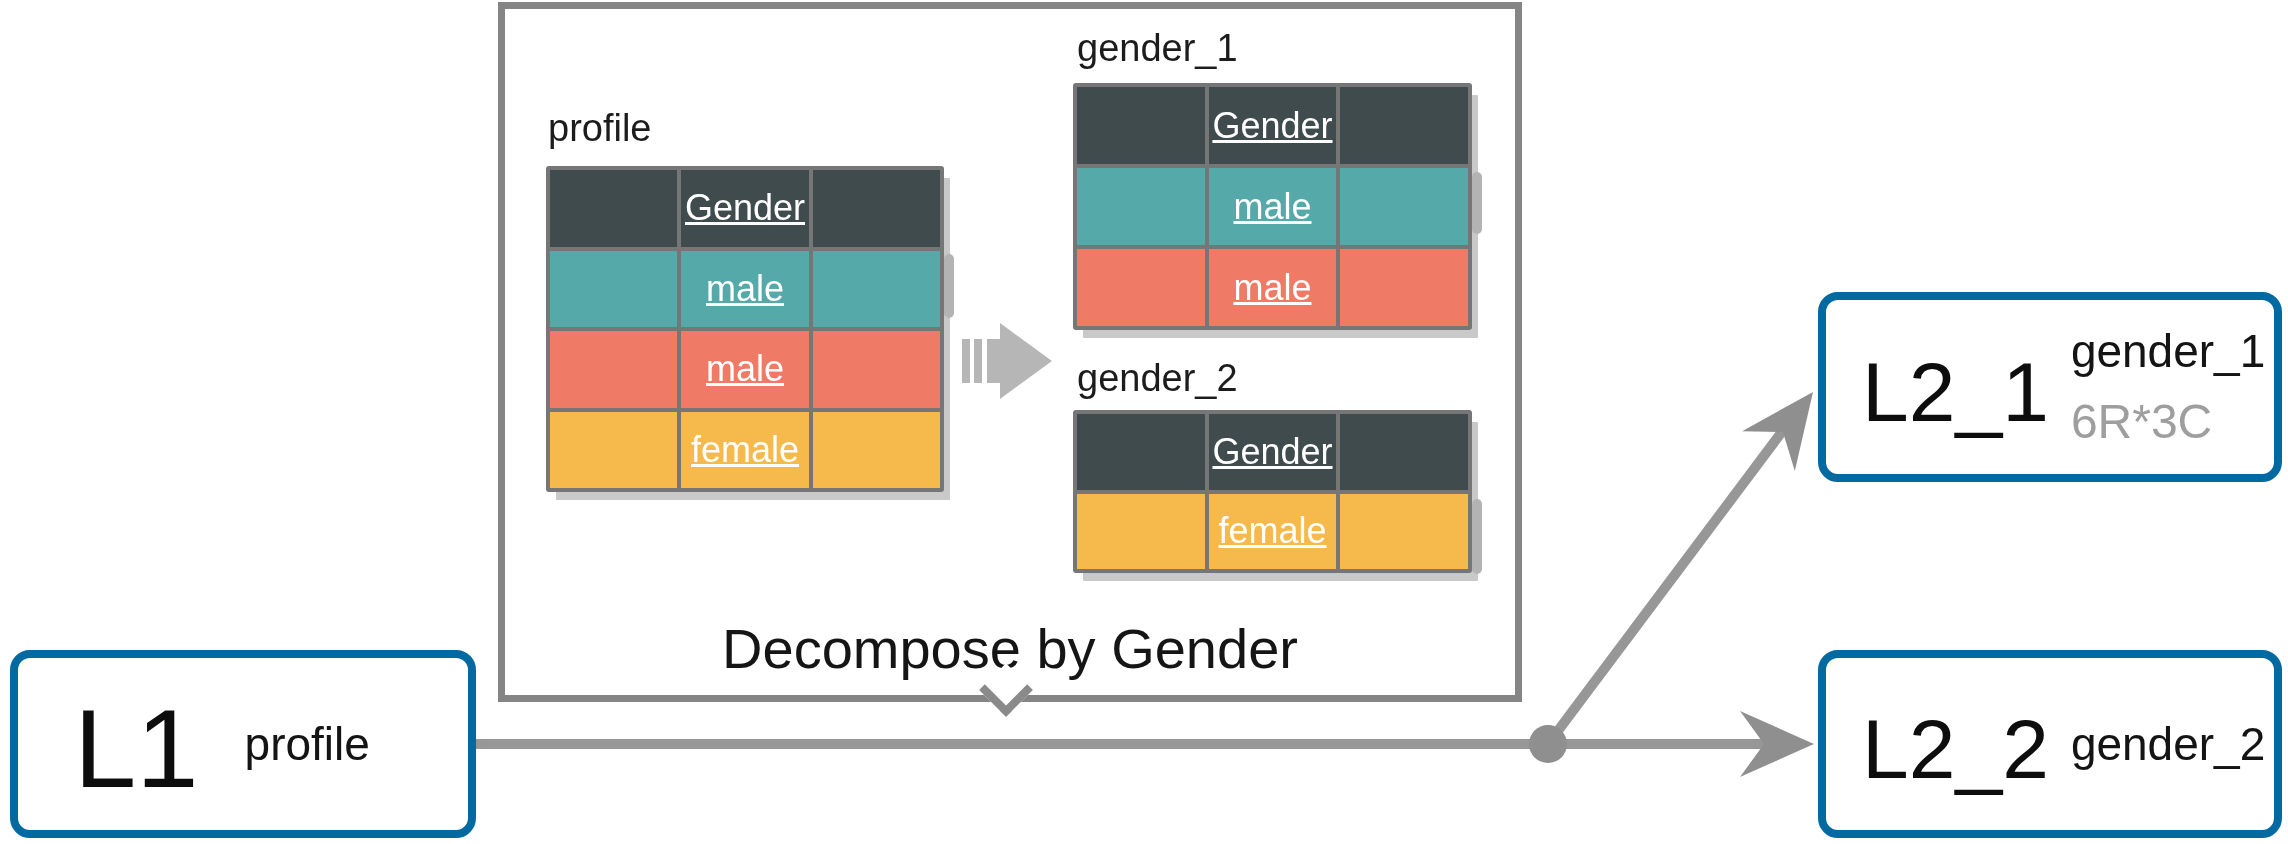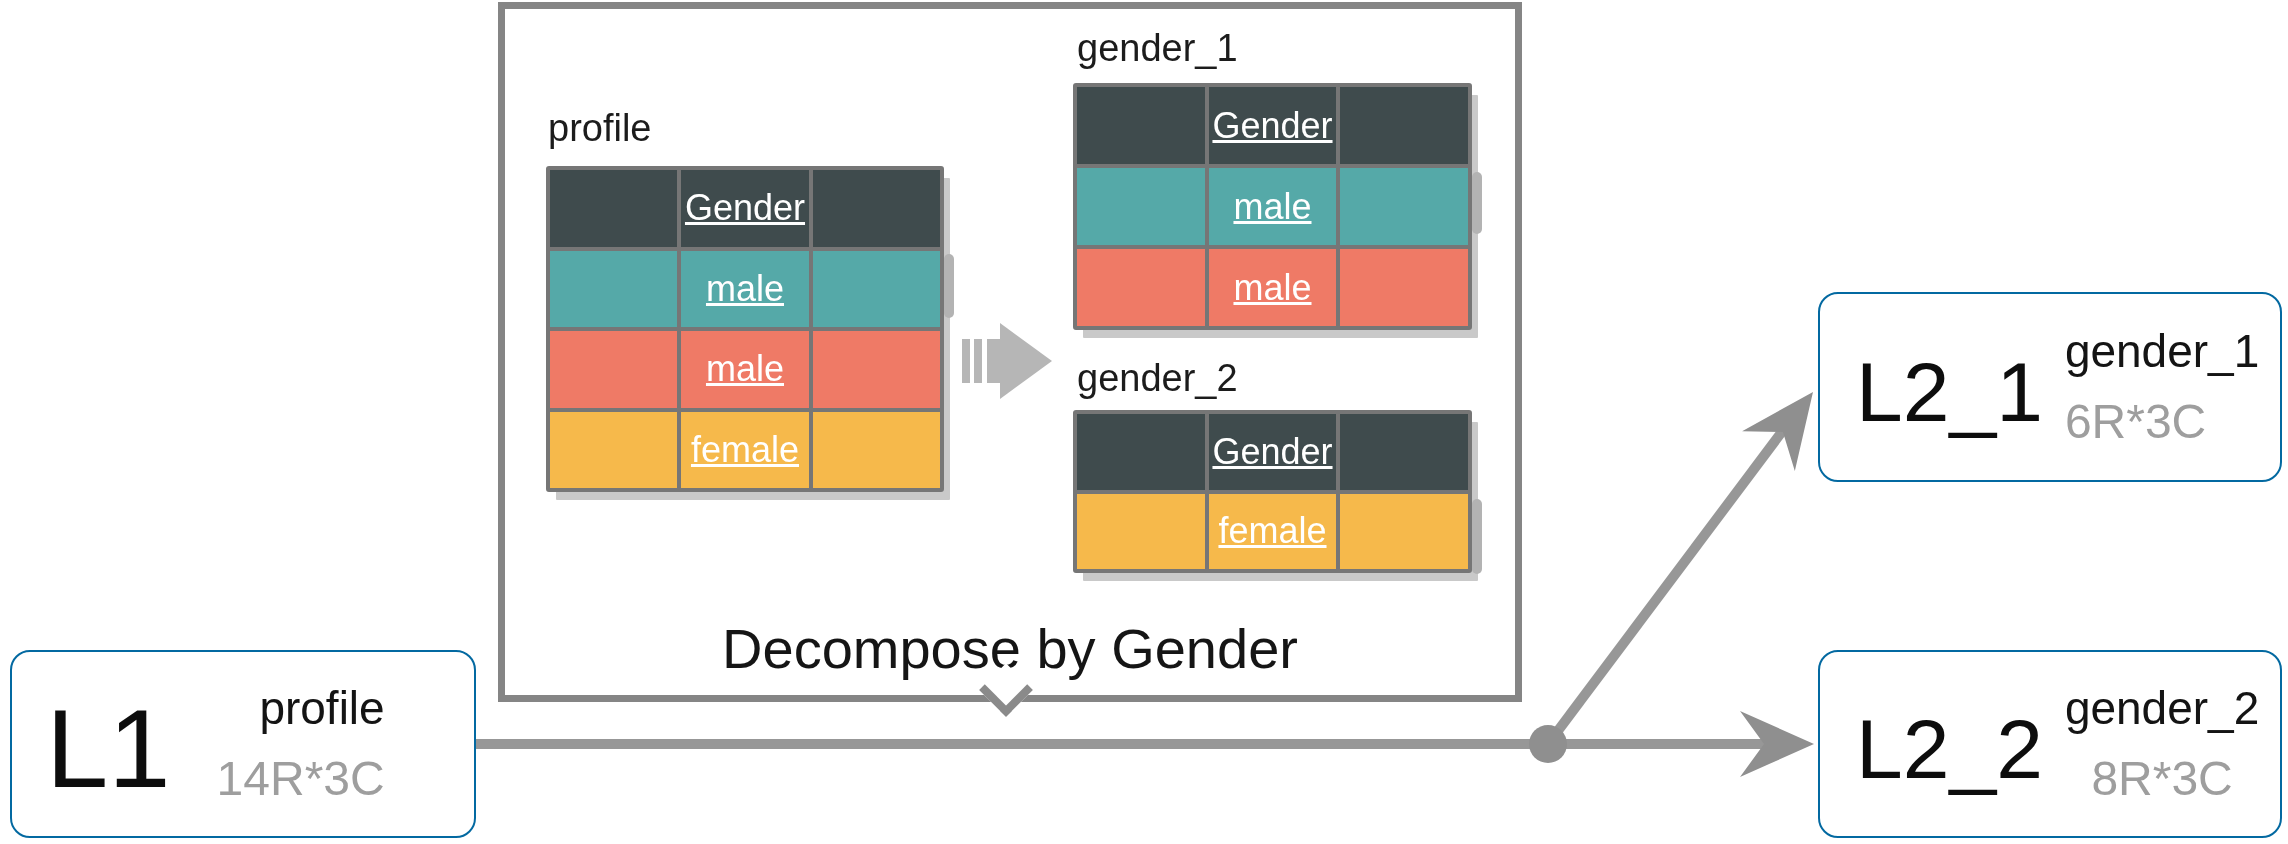--- a/index.html
+++ b/index.html
@@ -32,27 +32,27 @@
     grid-template-rows:repeat(2,1fr);}
   #profile-thumb{top:84px;height:64px;}
   #gender1-thumb{top:85px;height:62px;}
   #gender2-thumb{top:85px;height:75px;}
   #profile-title{left:43px;top:100px;}
   #gender1-title{left:572px;top:20px;}
   #gender2-title{left:572px;top:350px;}
   #flow-arrow{position:absolute;left:455px;top:312px;}
 
   
-  .node{position:absolute;box-sizing:border-box;background:#fff;border:2px solid #0369a1;
+  .node{position:absolute;box-sizing:border-box;background:#fff;border:8px solid #0369a1;
     border-radius:20px;z-index:3;display:flex;align-items:center;}
   .node .main-label{color:#0d0d0d;line-height:1;transform:translateY(5px);}
   .node .side{display:flex;flex-direction:column;justify-content:center;}
   .node .tbl-name{color:#141414;font-size:46px;line-height:1.15;}
   .node .tbl-shape{color:#9e9e9e;font-size:48px;line-height:1.15;margin-top:16px;}
-  #node-l1{left:10px;top:650px;width:466px;height:188px;padding-left:34px;text-align:right;}
+  #node-l1{left:10px;top:650px;width:466px;height:188px;padding-left:56px;}
   #node-l1 .main-label{font-size:112px;}
   #node-l1 .side{margin-left:46px;}
   #node-l2-1{left:1818px;top:292px;width:464px;height:190px;padding-left:36px;}
   #node-l2-2{left:1818px;top:650px;width:464px;height:188px;padding-left:36px;text-align:center;}
   .node .main-label.mid{font-size:84px;}
   #node-l2-1 .side,#node-l2-2 .side{margin-left:22px;}
 </style>
 </head>
 <body>
 
@@ -118,33 +118,31 @@
       </div>
 
     <div class="caption">Decompose by Gender</div>
     <div class="popup-notch"></div>
   </div>
 
   <div class="node" id="node-l1">
     <div class="main-label">L1</div>
     <div class="side">
       <div class="tbl-name">profile</div>
-      <div class="tbl-shape">14R*3C</div>
     </div>
   </div>
 
   <div class="node" id="node-l2-1">
     <div class="main-label mid">L2_1</div>
     <div class="side">
       <div class="tbl-name">gender_1</div>
       <div class="tbl-shape">6R*3C</div>
     </div>
   </div>
 
   <div class="node" id="node-l2-2">
     <div class="main-label mid">L2_2</div>
     <div class="side">
       <div class="tbl-name">gender_2</div>
-      <div class="tbl-shape">8R*3C</div>
     </div>
   </div>
 
 </div>
 
 </body></html>

